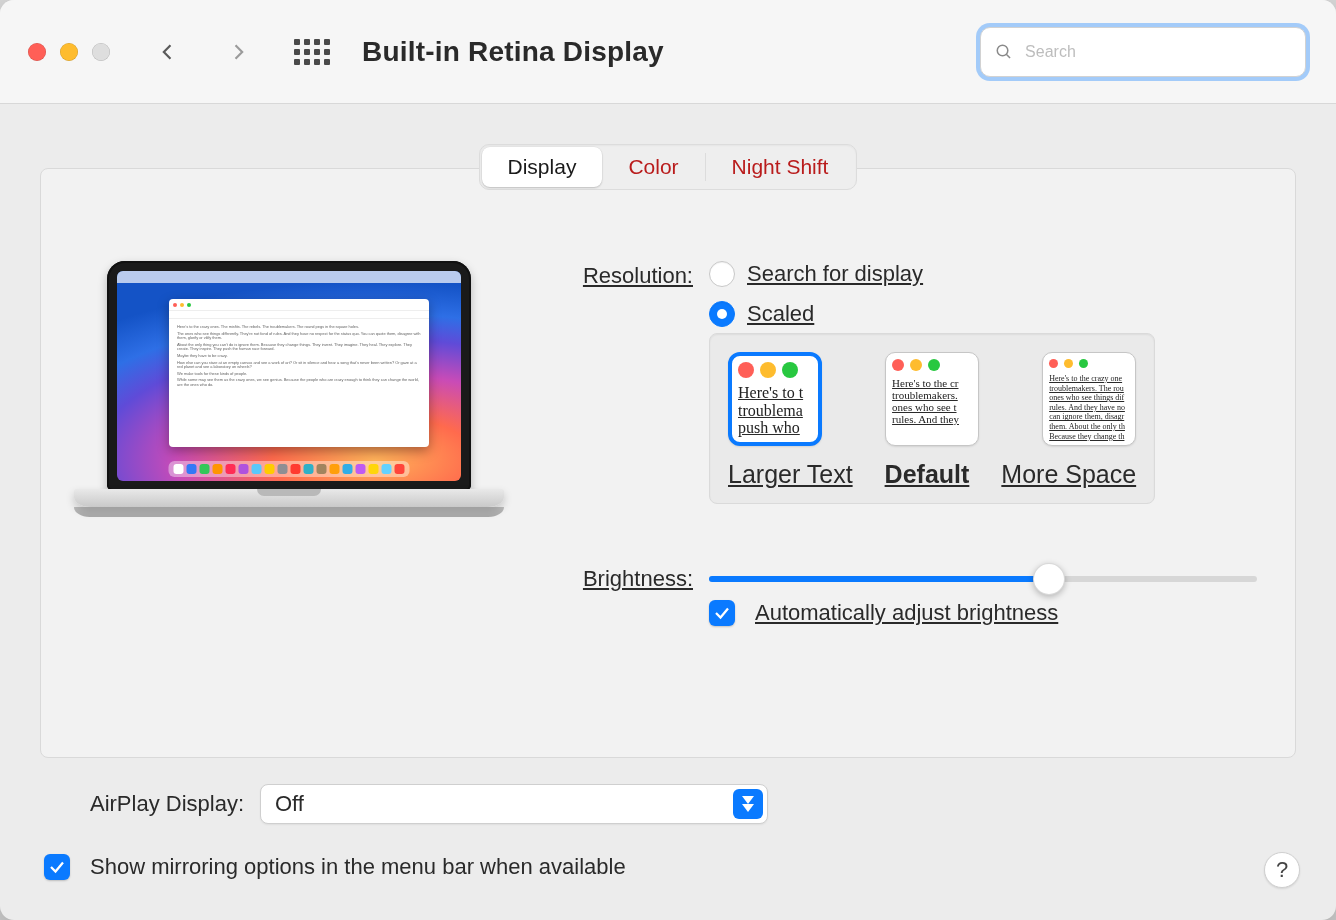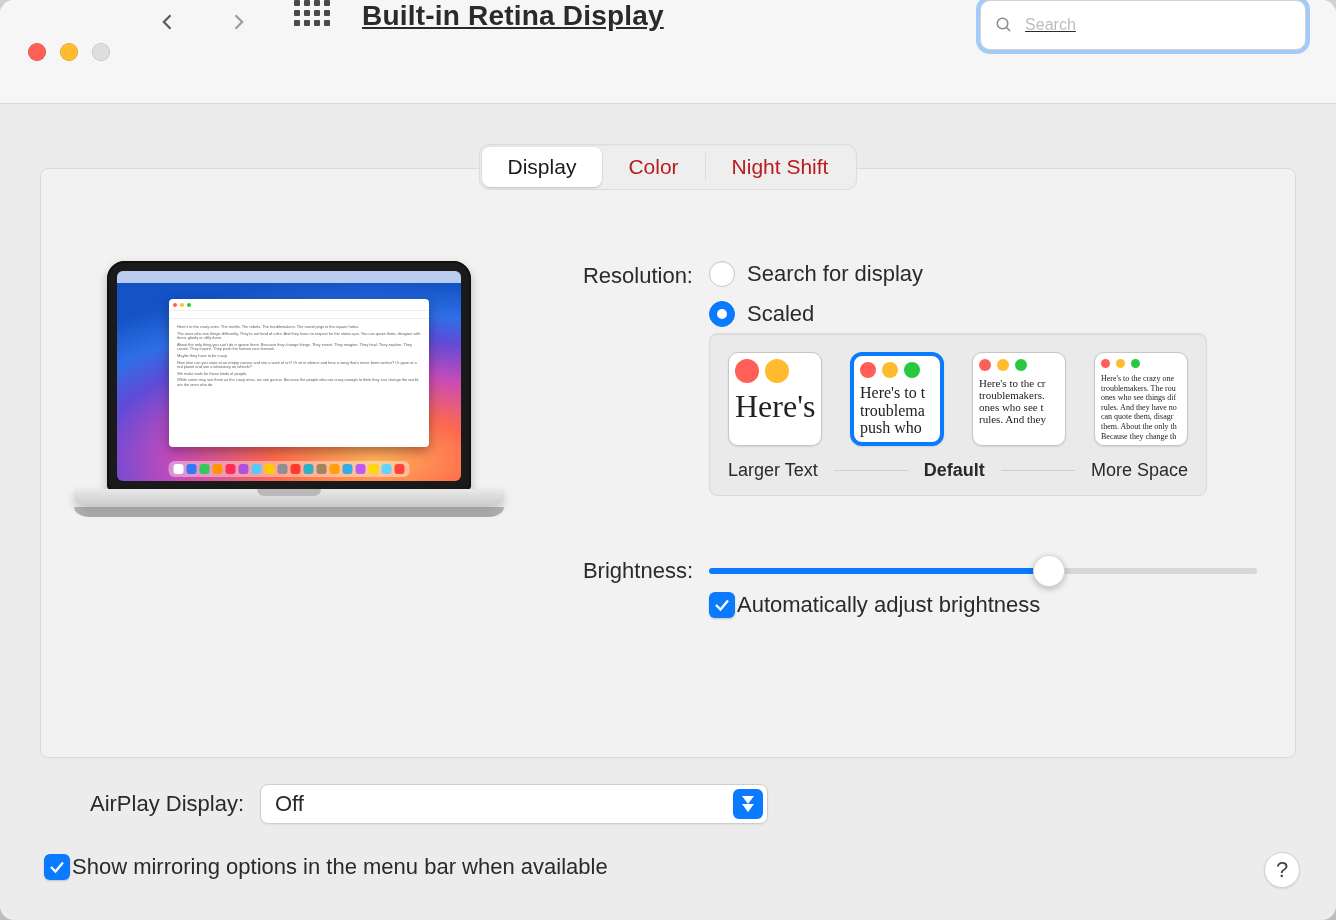--- a/index.html
+++ b/index.html
@@ -31,24 +31,23 @@
     border-radius:14px;
     overflow:hidden;
     box-shadow:0 20px 60px rgba(0,0,0,.35);
     position:relative;
   }
 
   .toolbar{
     height:104px;
     background:var(--toolbar-bg);
     border-bottom:1px solid var(--toolbar-border);
-    display:flex;
+    display:flex;align-items:center;
     padding:0 30px 0 28px;
     gap:10px;
-    text-decoration:underline;
   }
 
   .traffic{display:flex;gap:14px;align-items:center;margin-right:26px}
   .traffic .dot{width:18px;height:18px;border-radius:50%;box-shadow:inset 0 0 0 .5px rgba(0,0,0,.18)}
   .dot.red{background:#ff5f57}
   .dot.yellow{background:#febc2e}
   .dot.gray{background:#dedede}
 
   .nav-btn{
     width:44px;height:44px;display:flex;align-items:center;justify-content:center;
@@ -95,21 +94,21 @@
 
   
   .panel{
     margin:-22px 40px 0 40px;
     height:590px;
     background:var(--panel-bg);
     border:1px solid var(--panel-border);
     border-radius:8px;
     position:relative;
     padding:92px 38px 0 38px;
-    display:flex;gap:40px;
+    display:flex;gap:40px;text-decoration:underline;
   }
 
   
   .laptop-col{flex:0 0 420px;display:flex;align-items:flex-start;justify-content:center;padding-top:0px}
   .laptop{position:relative;width:364px}
   .lap-screen{
     width:364px;height:230px;background:#1a1a1a;border-radius:18px 18px 6px 6px;
     padding:10px;box-shadow:inset 0 0 0 2px #111,0 4px 10px rgba(0,0,0,.25);
   }
   .desktop{
@@ -183,36 +182,36 @@
   .thumb.t1 .th span{width:20px;height:20px}
   .thumb.t1 .tc{font-size:22px}
   .thumb.t2 .th span{width:16px;height:16px}
   .thumb.t2 .tc{font-size:16px}
   .thumb.t3 .th span{width:12px;height:12px}
   .thumb.t3 .tc{font-size:11px}
   .thumb.t4 .th span{width:9px;height:9px}
   .thumb.t4 .tc{font-size:8px;line-height:1.2}
   .th .r{background:#ff5f57}.th .y{background:#febc2e}.th .g{background:#28c840}
 
-  .scale-labels{display:flex;align-items:center;gap:16px;margin-top:14px;font-size:18px}
+  .scale-labels{display:flex;align-items:center;gap:16px;margin-top:14px;font-size:25px}
   .scale-labels .line{flex:1;height:1px;background:#cfcfcf}
   .scale-labels .mid{font-weight:700}
 
   
   .brightness{margin-top:60px}
   .slider{
     position:relative;height:6px;background:#d7d7d7;border-radius:3px;flex:1;margin-top:12px;
   }
   .slider .fill{position:absolute;top:0;left:0;height:100%;background:var(--accent);border-radius:3px}
   .slider .knob{
     position:absolute;top:50%;transform:translate(-50%,-50%);width:32px;height:32px;border-radius:50%;
     background:#fff;border:1px solid rgba(0,0,0,.15);box-shadow:0 2px 6px rgba(0,0,0,.25);
   }
 
-  .checkbox{display:flex;align-items:center;gap:2px;margin-top:18px}
+  .checkbox{display:flex;align-items:center;gap:20px;margin-top:18px}
   .chk{
     width:26px;height:26px;border-radius:6px;background:var(--accent);
     display:inline-flex;align-items:center;justify-content:center;flex:0 0 auto;
     box-shadow:0 1px 2px rgba(0,0,0,.2);
   }
   .chk svg{width:18px;height:18px;stroke:#fff;stroke-width:3;fill:none}
 
   
   .bottom{padding:26px 44px 0 44px;font-size:22px}
   .airplay-row{display:flex;align-items:center;gap:16px;margin-bottom:30px}
@@ -360,27 +359,20 @@
               <span>Search for display</span>
             </label>
             <label class="radio">
               <span class="rdot active"></span>
               <span>Scaled</span>
             </label>
           </div>
 
           <div class="scale-box">
             <div class="thumbs">
-              <div class="thumb t0">
-                <div class="th">
-                    <span class="r"></span>
-                    <span class="y"></span>
-                  </div>
-                <div class="tc">Here's</div>
-              </div>
               <div class="thumb t2 sel">
                 <div class="th">
                     <span class="r"></span>
                     <span class="y"></span>
                     <span class="g"></span>
                   </div>
                 <div class="tc">Here's to t troublema push who</div>
               </div>
               <div class="thumb t3">
                 <div class="th">
@@ -389,21 +381,21 @@
                     <span class="g"></span>
                   </div>
                 <div class="tc">Here's to the cr troublemakers. ones who see t rules. And they</div>
               </div>
               <div class="thumb t4">
                 <div class="th">
                     <span class="r"></span>
                     <span class="y"></span>
                     <span class="g"></span>
                   </div>
-                <div class="tc">Here's to the crazy one troublemakers. The rou ones who see things dif rules. And they have no can quote them, disagr them. About the only th Because they change th</div>
+                <div class="tc">Here's to the crazy one troublemakers. The rou ones who see things dif rules. And they have no can ignore them, disagr them. About the only th Because they change th</div>
               </div>
             </div>
             <div class="scale-labels">
               <span>Larger Text</span>
               <span class="line"></span>
               <span class="mid">Default</span>
               <span class="line"></span>
               <span>More Space</span>
             </div>
           </div>

